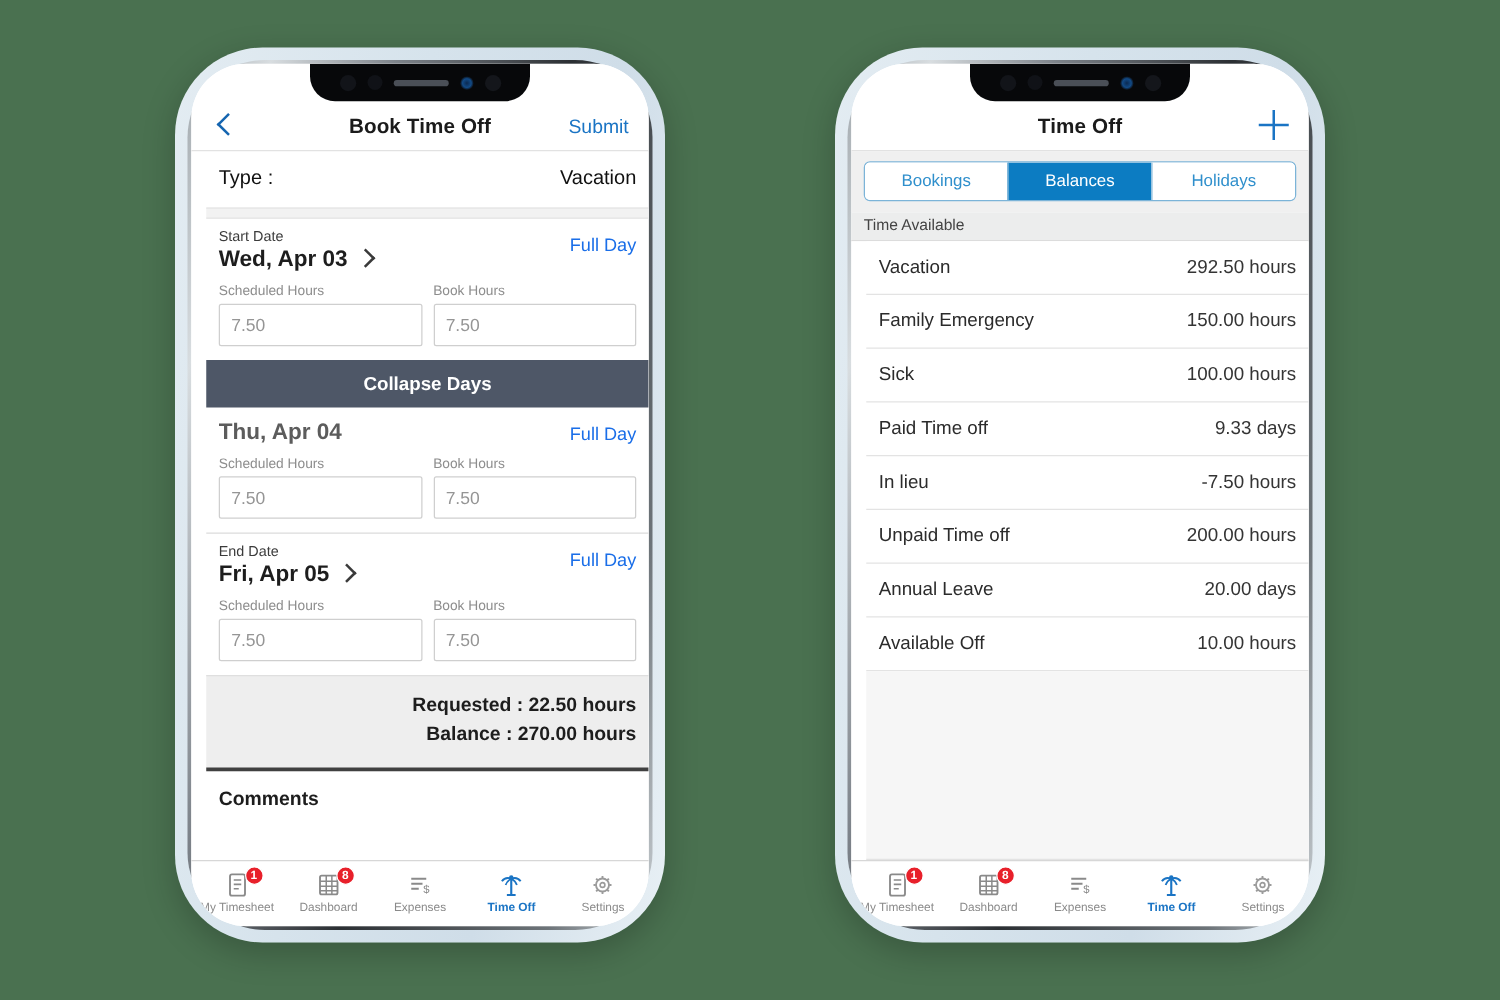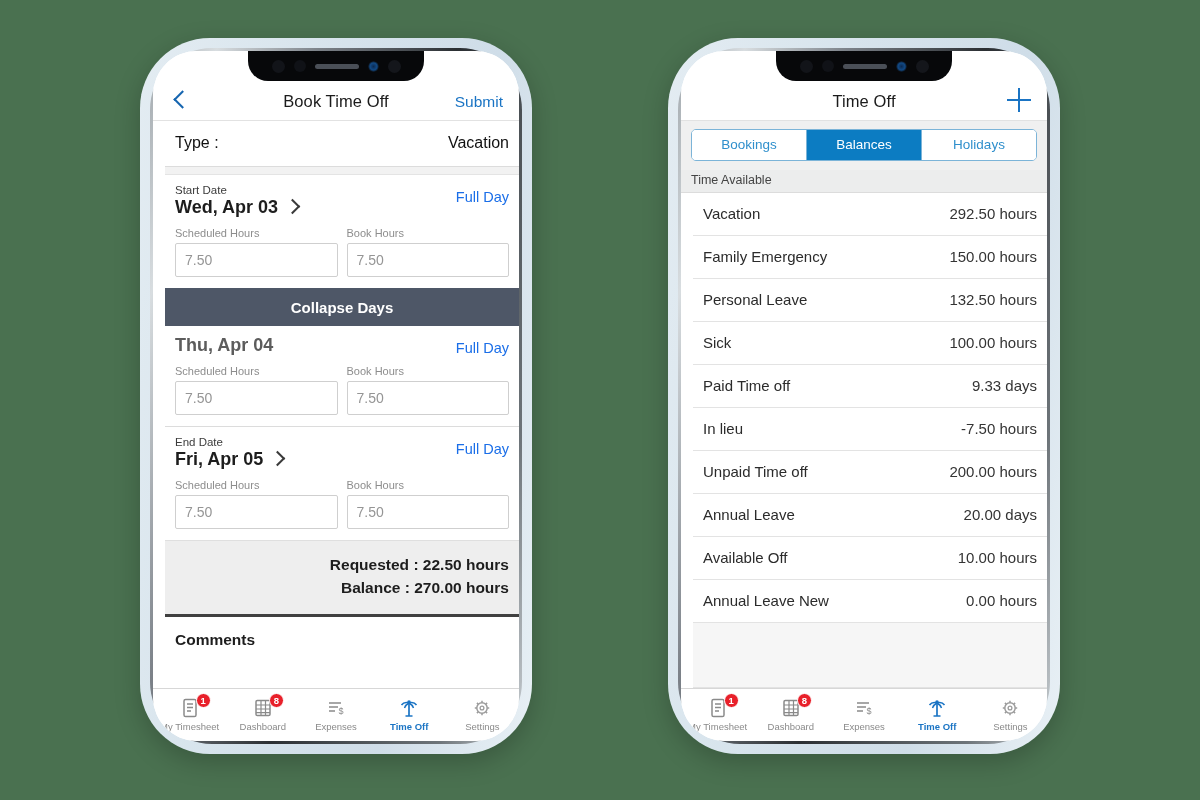--- a/index.html
+++ b/index.html
@@ -58,21 +58,21 @@
   .appbar{
     position:relative;height:60px;flex:0 0 60px;
     display:flex;align-items:flex-end;
     padding:0 16px 9px;
     background:#fff;
     border-bottom:1px solid #e2e2e2;
     z-index:10;
   }
   .appbar .ttl{
     position:absolute;left:0;right:0;bottom:9px;text-align:center;
-    font-size:16.5px;font-weight:400;color:#1b1b1b;letter-spacing:.1px;
+    font-size:16.5px;font-weight:700;color:#1b1b1b;letter-spacing:.1px;
     pointer-events:none;
   }
   .back-chevron{
     width:22px;height:22px;position:relative;cursor:pointer;
   }
   .back-chevron::before{
     content:"";position:absolute;left:7px;top:4px;
     width:11px;height:11px;border-left:2.4px solid #1565b0;border-bottom:2.4px solid #1565b0;
     transform:rotate(45deg);
   }
@@ -408,24 +408,20 @@
         <div class="bal-list">
           <div class="bal-row">
             <span>Vacation</span>
             <span class="val">292.50 hours</span>
           </div>
           <div class="bal-row">
             <span>Family Emergency</span>
             <span class="val">150.00 hours</span>
           </div>
           <div class="bal-row">
-            <span>Personal Leave</span>
-            <span class="val">132.50 hours</span>
-          </div>
-          <div class="bal-row">
             <span>Sick</span>
             <span class="val">100.00 hours</span>
           </div>
           <div class="bal-row">
             <span>Paid Time off</span>
             <span class="val">9.33 days</span>
           </div>
           <div class="bal-row">
             <span>In lieu</span>
             <span class="val">-7.50 hours</span>
@@ -434,24 +430,20 @@
             <span>Unpaid Time off</span>
             <span class="val">200.00 hours</span>
           </div>
           <div class="bal-row">
             <span>Annual Leave</span>
             <span class="val">20.00 days</span>
           </div>
           <div class="bal-row">
             <span>Available Off</span>
             <span class="val">10.00 hours</span>
-          </div>
-          <div class="bal-row">
-            <span>Annual Leave New</span>
-            <span class="val">0.00 hours</span>
           </div>
         </div>
         <div class="fill-grey"></div>
       </div>
 
       <div class="tabbar">
 
         <div class="tab">
           <div class="ibox">
             <div class="ticon">

